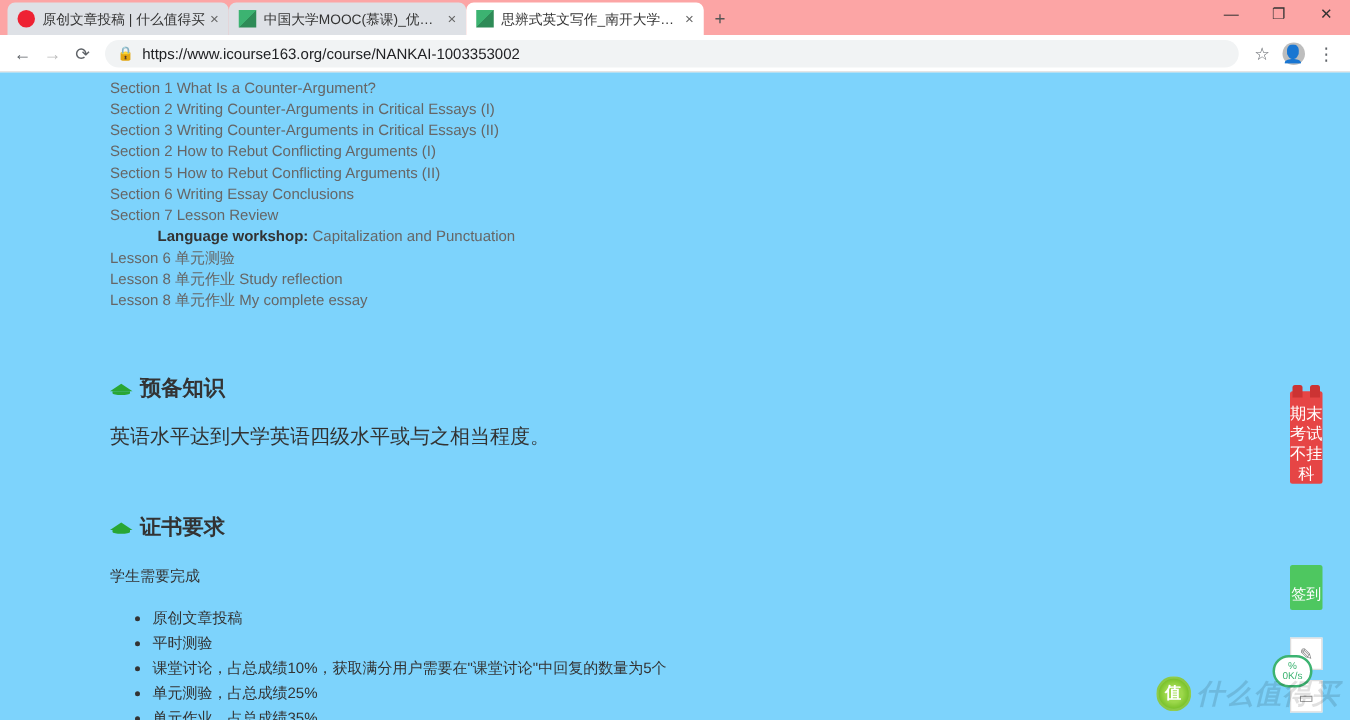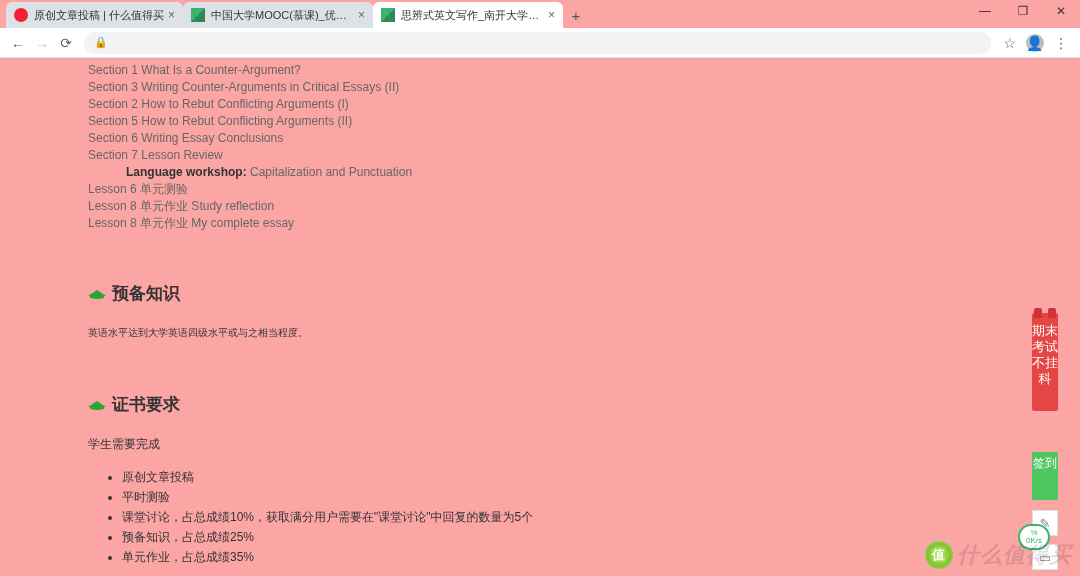--- a/index.html
+++ b/index.html
@@ -19,40 +19,40 @@
   .addr-bar { background: #fff; height: 30px; display: flex; align-items: center; padding: 0 6px; border-bottom: 1px solid #ddd; }
   .nav-btn { width: 24px; height: 24px; display: flex; align-items: center; justify-content: center; color: #5f6368; font-size: 14px; }
   .nav-btn.disabled { color: #bdbdbd; }
   .url-box { flex: 1; background: #f1f3f4; border-radius: 12px; height: 22px; display: flex; align-items: center; padding: 0 10px; margin: 0 6px; font-size: 12px; color: #202124; }
   .lock { margin-right: 6px; color: #5f6368; font-size: 11px; }
   .right-icons { display: flex; align-items: center; gap: 10px; padding: 0 6px; color: #5f6368; }
   .right-icons span { font-size: 14px; }
   .avatar-circle { width: 18px; height: 18px; border-radius: 50%; background: #bdbdbd; display: flex; align-items: center; justify-content: center; font-size: 11px; color: #fff; }
 
   
-  .page { position: absolute; top: 58px; left: 0; right: 0; bottom: 0; background: #fca5a5; overflow: hidden; }
+  .page { position: absolute; top: 58px; left: 0; right: 0; bottom: 0; background: #7dd3fc; overflow: hidden; }
   .content { padding-left: 88px; padding-top: 4px; width: 760px; }
   .line { font-size: 12px; color: #666; line-height: 17px; margin-bottom: 0px; }
   .line.bold-label span.lbl { font-weight: bold; color: #333; margin-left: 38px; }
   .section-hdr { display: flex; align-items: center; margin-top: 50px; margin-bottom: 18px; }
   .section-hdr .cap { width: 18px; height: 14px; margin-right: 6px; position: relative; }
   .section-hdr .cap::before { content: ""; position: absolute; left: 0; top: 3px; border-left: 9px solid transparent; border-right: 9px solid transparent; border-bottom: 6px solid #29a634; }
   .section-hdr .cap::after { content: ""; position: absolute; left: 2px; top: 9px; width: 14px; height: 3px; background: #29a634; border-radius: 0 0 50% 50%; }
   .section-hdr h2 { font-size: 17px; font-weight: bold; color: #333; }
-  .para { font-size: 10px; color: #333; line-height: 20px; }
+  .para { font-size: 16px; color: #333; line-height: 20px; }
   .sub-para { font-size: 12px; color: #333; margin-top: 20px; margin-bottom: 14px; }
   ul.bullets { list-style: disc; padding-left: 34px; }
   ul.bullets li { font-size: 12px; color: #333; line-height: 20px; }
 
   
-  .float-red { position: absolute; right: 22px; top: 255px; width: 26px; background: #e64545; color: #fff; font-size: 13px; text-align: center; padding: 10px 0 24px; line-height: 16px; border-radius: 2px; }
+  .float-red { position: absolute; right: 22px; top: 255px; width: 26px; background: #e64545; color: #fff; font-size: 13px; text-align: center; padding: 10px 0 0; line-height: 16px; border-radius: 2px; }
   .float-red::before, .float-red::after { content: ""; position: absolute; top: -5px; width: 8px; height: 10px; background: #c33; border-radius: 2px 2px 0 0; }
   .float-red::before { left: 2px; }
   .float-red::after { right: 2px; }
-  .float-green { position: absolute; right: 22px; top: 394px; width: 26px; height: 48px; background: #4ec760; color: #fff; font-size: 12px; text-align: center; padding: 4px 0; line-height: 14px; border-radius: 2px; }
+  .float-green { position: absolute; right: 22px; top: 394px; width: 26px; height: 36px; background: #4ec760; color: #fff; font-size: 12px; text-align: center; padding: 16px 0; line-height: 14px; border-radius: 2px; }
   .float-box { position: absolute; right: 22px; width: 26px; height: 26px; background: #fff; border: 1px solid #ddd; display: flex; align-items: center; justify-content: center; color: #888; font-size: 13px; }
   .fb1 { top: 452px; }
   .fb2 { top: 486px; }
 
   
   .watermark { position: absolute; right: 8px; bottom: 6px; font-size: 22px; color: rgba(0,0,0,0.12); font-style: italic; font-weight: bold; letter-spacing: 1px; display: flex; align-items: center; }
   .wm-badge { width: 28px; height: 28px; background: radial-gradient(circle,#9dd84b 40%,#7ac22c 70%); border: 2px solid rgba(255,255,255,0.12); border-radius: 50%; margin-right: 4px; position: relative; }
   .wm-badge::after { content: "值"; position: absolute; left: 50%; top: 50%; transform: translate(-50%,-52%); font-size: 13px; color: #fff; font-style: normal; }
 
   .fav-red { background: #e23; border-radius: 50%; }
@@ -86,31 +86,33 @@
     <div>✕</div>
   </div>
 </div>
 
 <div class="addr-bar">
   <div class="nav-btn">←</div>
   <div class="nav-btn disabled">→</div>
   <div class="nav-btn">⟳</div>
   <div class="url-box">
     <span class="lock">🔒</span>
+    <span>https://www.icourse163.org/course/NANKAI-1003353002</span>
   </div>
   <div class="right-icons">
     <span>☆</span>
     <span class="avatar-circle">👤</span>
     <span>⋮</span>
   </div>
 </div>
 
 <div class="page">
   <div class="content">
     <div class="line">Section 1 What Is a Counter-Argument?</div>
+    <div class="line">Section 2 Writing Counter-Arguments in Critical Essays (I)</div>
     <div class="line">Section 3 Writing Counter-Arguments in Critical Essays (II)</div>
     <div class="line">Section 2 How to Rebut Conflicting Arguments  (I)</div>
     <div class="line">Section 5 How to Rebut Conflicting Arguments  (II)</div>
     <div class="line">Section 6 Writing Essay Conclusions</div>
     <div class="line">Section 7 Lesson Review</div>
     <div class="line bold-label">
       <span class="lbl">Language workshop:</span><span> Capitalization and Punctuation</span>
     </div>
     <div class="line">Lesson 6 单元测验</div>
     <div class="line">Lesson 8 单元作业 Study reflection</div>
@@ -124,21 +126,21 @@
 
     <div class="section-hdr">
       <div class="cap"></div>
       <h2>证书要求</h2>
     </div>
     <div class="sub-para">学生需要完成</div>
     <ul class="bullets">
       <li>原创文章投稿</li>
       <li>平时测验</li>
       <li>课堂讨论，占总成绩10%，获取满分用户需要在"课堂讨论"中回复的数量为5个</li>
-      <li>预备知识，占总成绩25%</li>
+      <li>单元测验，占总成绩25%</li>
       <li>单元作业，占总成绩35%</li>
 
     </ul>
 
   </div>
 
   <div class="float-red">期末考试不挂科</div>
   <div class="float-green">签到</div>
   <div class="float-box fb1">✎</div>
   <div class="float-box fb2">▭</div>

